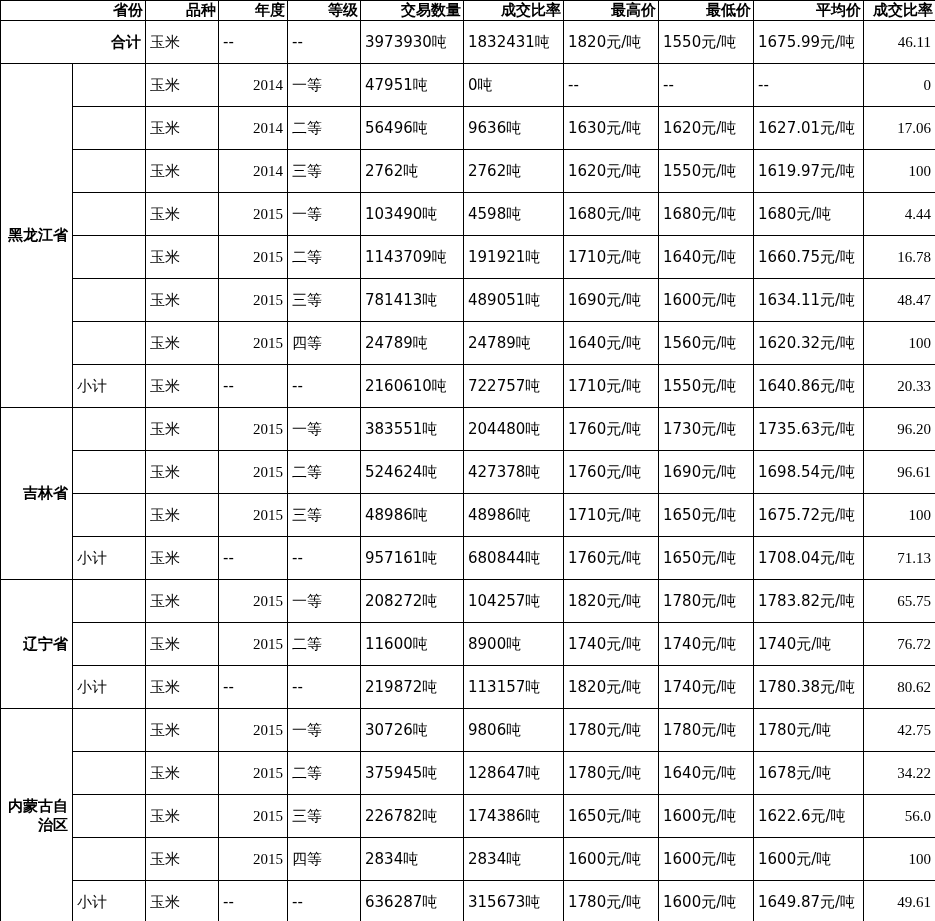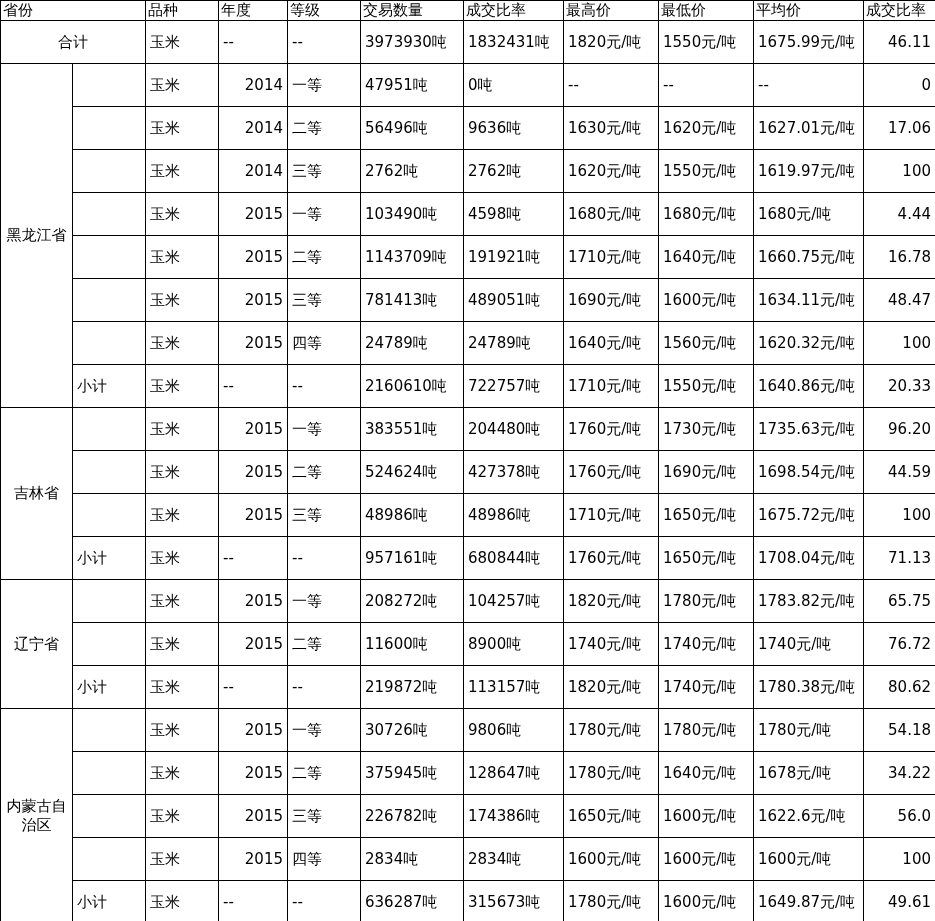--- a/index.html
+++ b/index.html
@@ -27,34 +27,36 @@
     border: 1px solid #000000;
     padding: 0 4px;
     overflow: hidden;
     vertical-align: middle;
     text-align: left;
     line-height: 1.25;
     word-break: break-all;
   }
   table.grid thead th {
     height: 19px;
-    font-weight: 400;
-    text-align: left;
+    font-weight: 700;
+    text-align: right;
     padding: 0 2px;
     white-space: nowrap;
   }
   table.grid tbody td {
     height: 42px;
   }
   table.grid td.num {
     text-align: right;
+    font-family: Liberation Serif, serif;
   }
   table.grid td.province {
-    text-align: center;
+    text-align: right;
     vertical-align: middle;
+    font-weight: bold;
   }
 </style>
 </head>
 <body>
 
 <table class="grid">
   <colgroup>
     <col style="width:72px">
     <col style="width:73px">
     <col style="width:73px">
@@ -207,21 +209,21 @@
       <tr>
         <td></td>
         <td>玉米</td>
         <td class="num">2015</td>
         <td>二等</td>
         <td>524624吨</td>
         <td>427378吨</td>
         <td>1760元/吨</td>
         <td>1690元/吨</td>
         <td>1698.54元/吨</td>
-        <td class="num">44.59</td>
+        <td class="num">96.61</td>
       </tr>
       <tr>
         <td></td>
         <td>玉米</td>
         <td class="num">2015</td>
         <td>三等</td>
         <td>48986吨</td>
         <td>48986吨</td>
         <td>1710元/吨</td>
         <td>1650元/吨</td>
@@ -281,21 +283,21 @@
         <td class="province" rowspan="5">内蒙古自治区</td>
         <td></td>
         <td>玉米</td>
         <td class="num">2015</td>
         <td>一等</td>
         <td>30726吨</td>
         <td>9806吨</td>
         <td>1780元/吨</td>
         <td>1780元/吨</td>
         <td>1780元/吨</td>
-        <td class="num">54.18</td>
+        <td class="num">42.75</td>
       </tr>
       <tr>
         <td></td>
         <td>玉米</td>
         <td class="num">2015</td>
         <td>二等</td>
         <td>375945吨</td>
         <td>128647吨</td>
         <td>1780元/吨</td>
         <td>1640元/吨</td>

